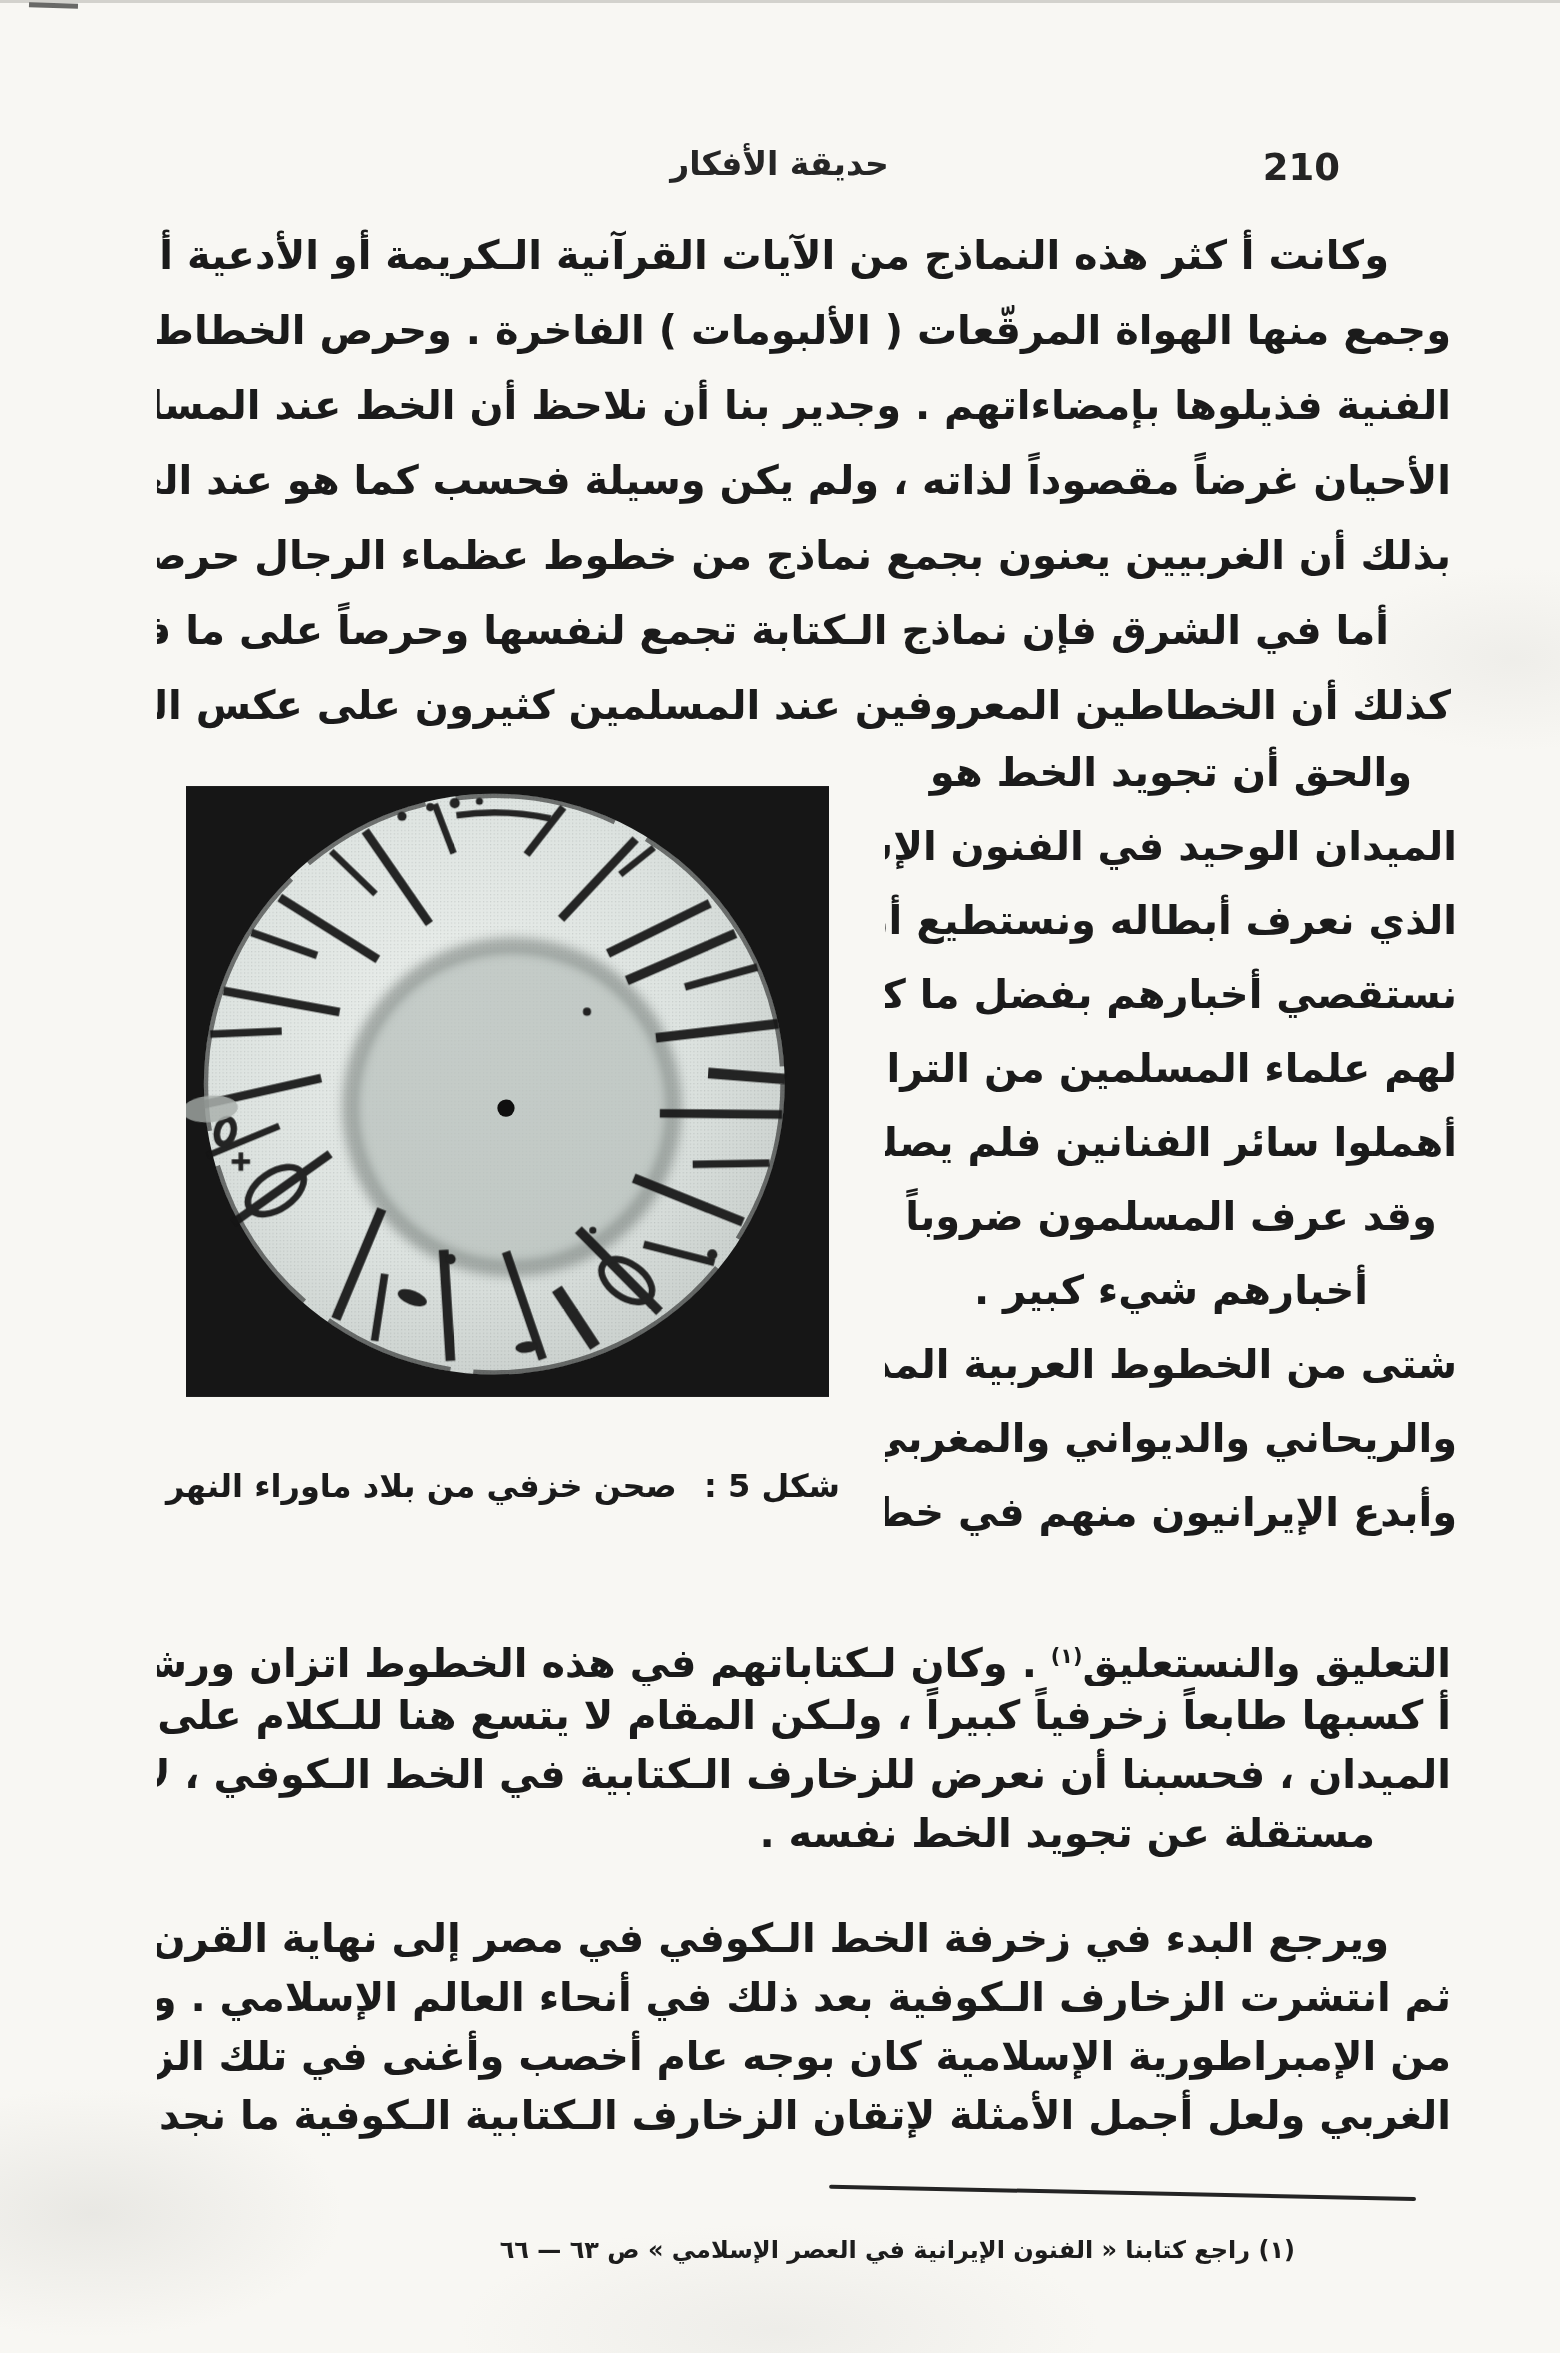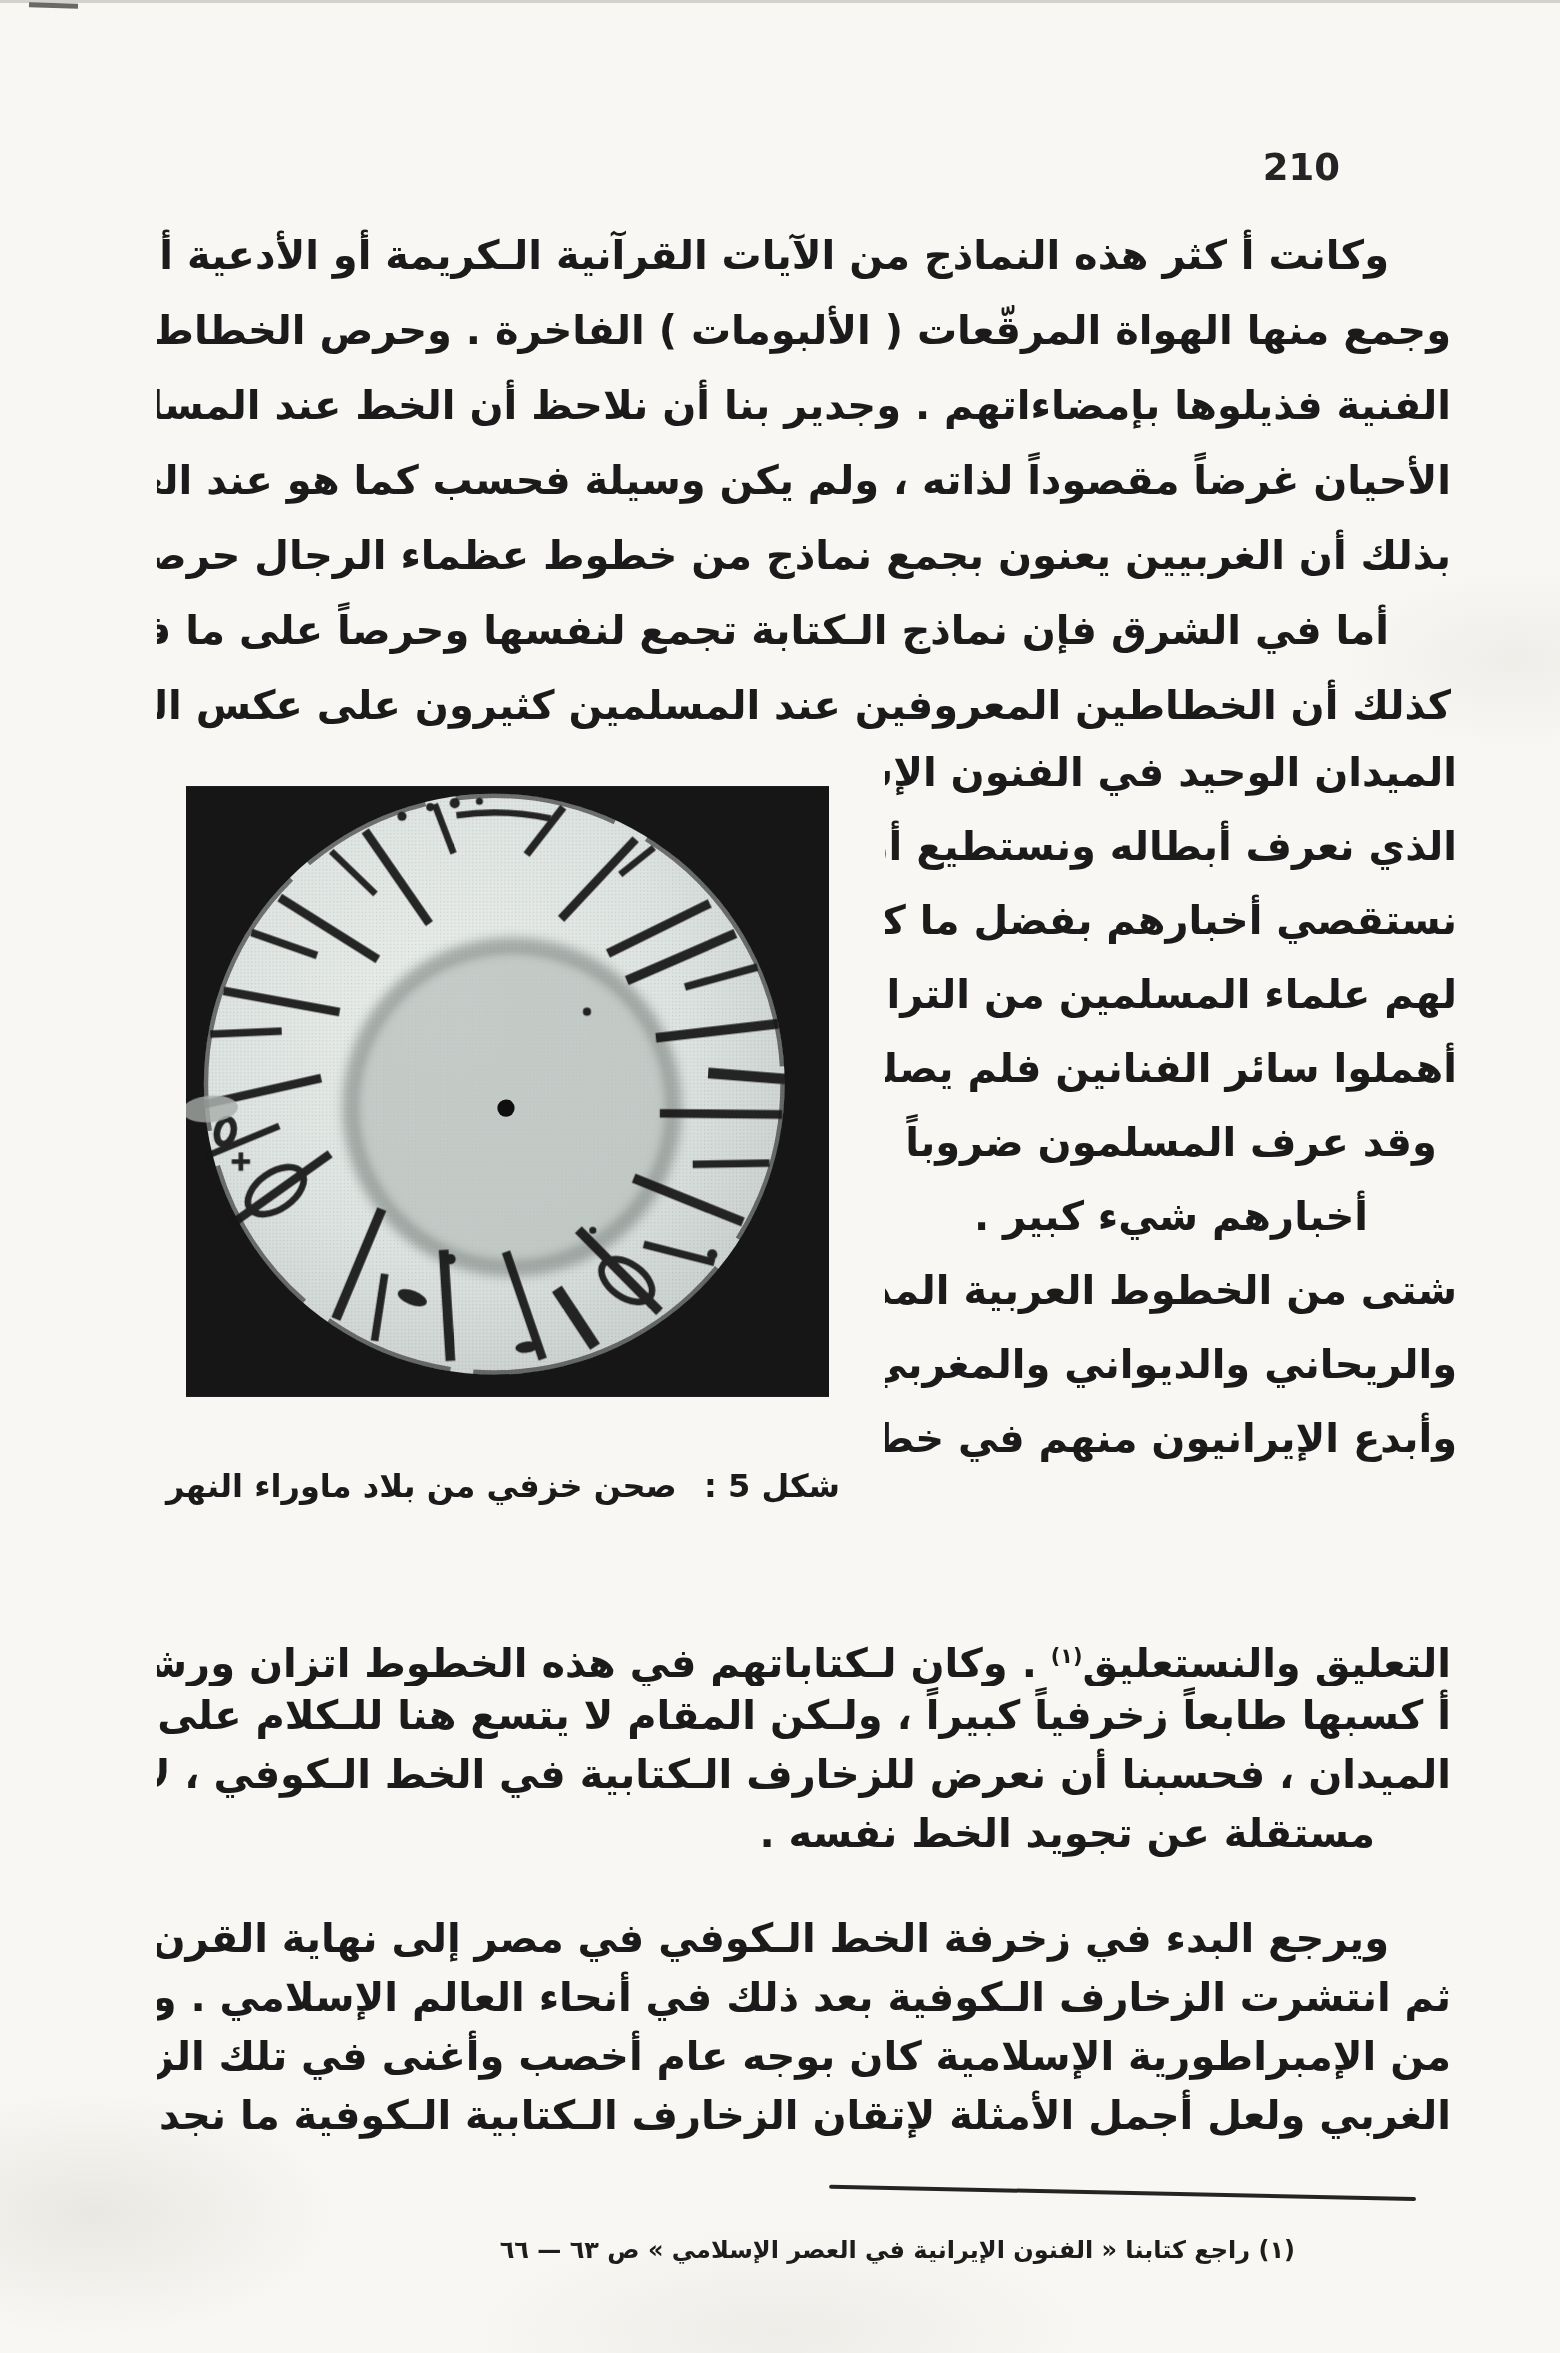--- a/index.html
+++ b/index.html
@@ -54,20 +54,21 @@
   .footnote{position:absolute;top:2227px;right:265px;width:968px;font-size:24px;font-weight:bold;line-height:47px;text-align:right;white-space:nowrap;color:#1d1d1d;}
 </style>
 </head>
 <body>
 
 <div class="page">
 
   <div class="scan-edge-top"></div>
   <div class="scan-dash"></div>
 
+  <div class="running-title">حديقة الأفكار</div>
   <div class="page-number">210</div>
 
   <div class="tblock block-a">
     <div class="line indent">وكانت أ كثر هذه النماذج من الآيات القرآنية الـكريمة أو الأدعية أو أبيات الشعر ،</div>
     <div class="line">وجمع منها الهواة المرقّعات ( الألبومات ) الفاخرة . وحرص الخطاطون على الفخر بآثارهم</div>
     <div class="line">الفنية فذيلوها بإمضاءاتهم . وجدير بنا أن نلاحظ أن الخط عند المسلمين كان في معظم</div>
     <div class="line">الأحيان غرضاً مقصوداً لذاته ، ولم يكن وسيلة فحسب كما هو عند الغربيين . ومما يتصل</div>
     <div class="line">بذلك أن الغربيين يعنون بجمع نماذج من خطوط عظماء الرجال حرصاً على اقتناء آثارهم .</div>
     <div class="line indent">أما في الشرق فإن نماذج الـكتابة تجمع لنفسها وحرصاً على ما فيها من إبداع . ونلاحظ</div>
     <div class="line centered">كذلك أن الخطاطين المعروفين عند المسلمين كثيرون على عكس الحال عند الغربيين</div>
@@ -150,20 +151,21 @@
   </div>
 
   <div class="caption">
     <div class="cap1">
       <span>شكل 5 :</span>
       <span>صحن خزفي من بلاد ماوراء النهر</span>
     </div>
   </div>
 
   <div class="tblock side-col">
+    <div class="line centered">والحق أن تجويد الخط هو</div>
     <div class="line">الميدان الوحيد في الفنون الإسلامية</div>
     <div class="line">الذي نعرف أبطاله ونستطيع أن</div>
     <div class="line">نستقصي أخبارهم بفضل ما كتبه</div>
     <div class="line">لهم علماء المسلمين من التراجم بينما</div>
     <div class="line">أهملوا سائر الفنانين فلم يصلنا من</div>
     <div class="line centered">وقد عرف المسلمون ضروباً</div>
     <div class="line centered">أخبارهم شيء كبير .</div>
     <div class="line">شتى من الخطوط العربية المدورة،</div>
     <div class="line">والريحاني والديواني والمغربي ،</div>
     <div class="line">وأبدع الإيرانيون منهم في خط</div>

